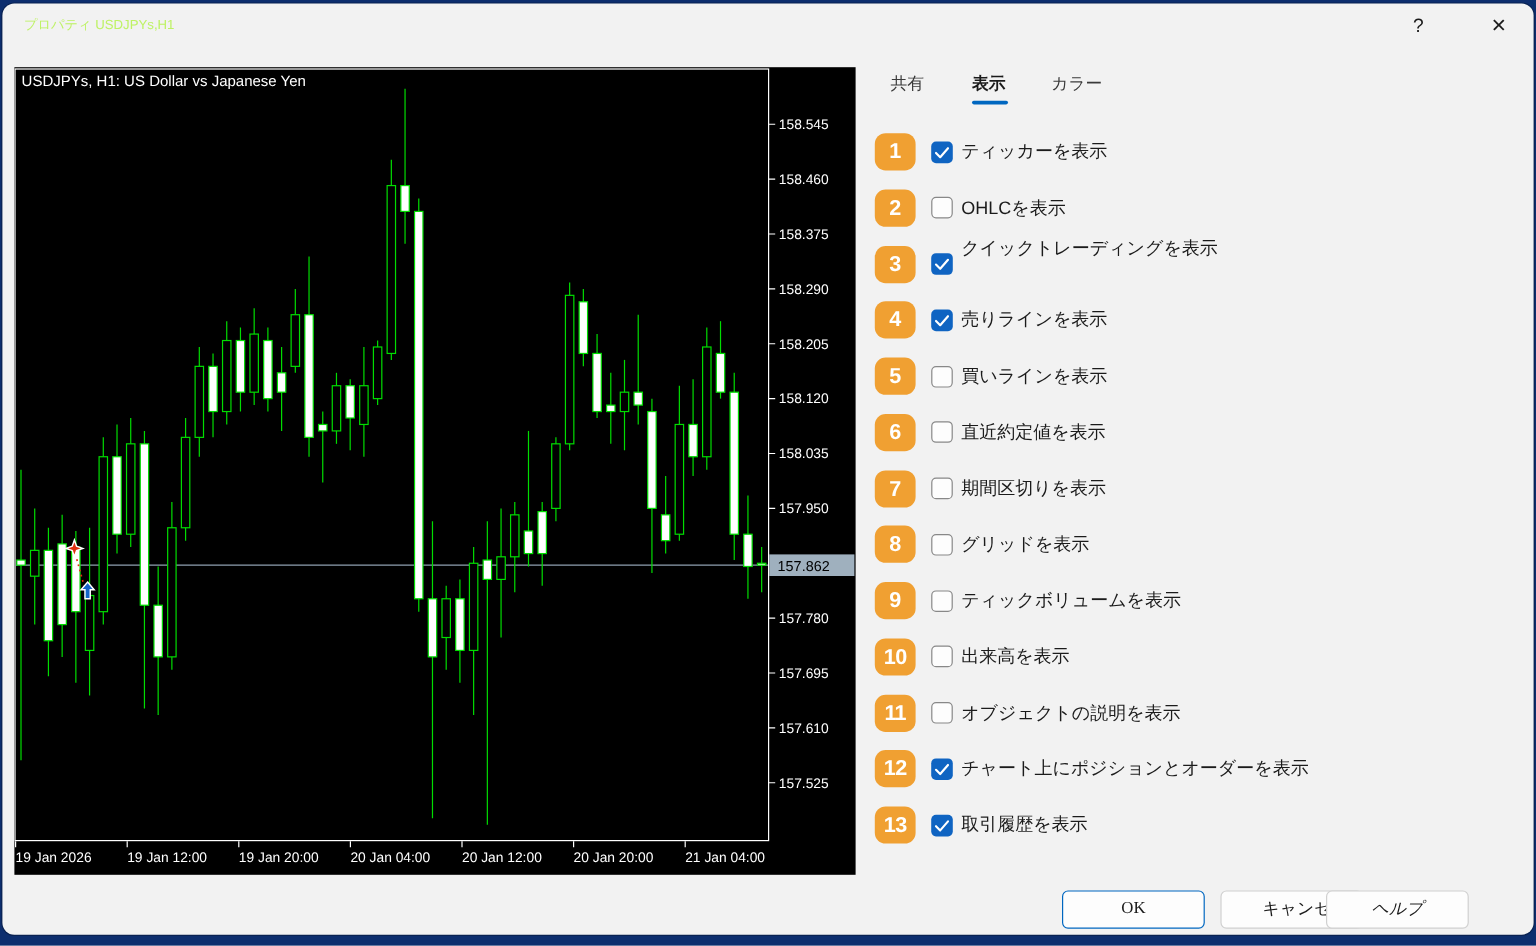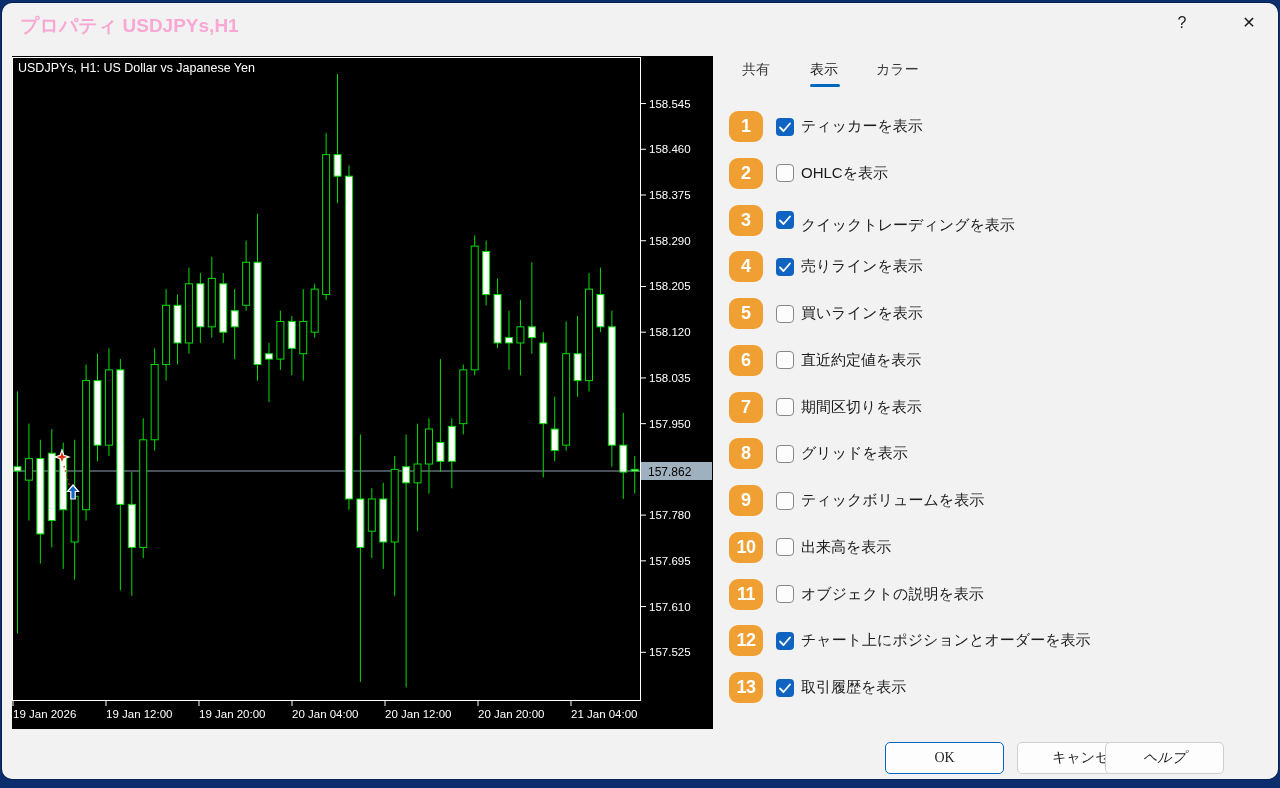--- a/index.html
+++ b/index.html
@@ -7,37 +7,37 @@
     width:1280px;height:788px;position:relative;overflow:hidden;
     background:#0d2e6e;
     font-family:"Liberation Sans","DejaVu Sans",sans-serif;
     -webkit-font-smoothing:antialiased;
   }
   .dialog{
     position:absolute;left:2px;top:3px;width:1276px;height:776px;
     background:#f2f2f2;border-radius:10px;box-shadow:0 0 0 1px rgba(0,0,0,.25);
   }
   .titlebar-title{
-    position:absolute;left:20px;top:13px;font-size:19px;color:#f9a8d4;font-weight:bold;
+    position:absolute;left:20px;top:13px;font-size:11px;color:#bef264;
   }
   .win-btn{
     position:absolute;top:10px;width:28px;height:26px;text-align:center;line-height:26px;
     font-size:16px;color:#1b1b1b;cursor:default;border-radius:5px;
   }
   .win-help{left:1168px;}
   .win-close{left:1235px;}
   
   .chart-panel{
     position:absolute;left:12px;top:56px;width:701px;height:673px;background:#000;
   }
   
   .tab{
     position:absolute;top:61px;font-size:14px;color:#3a3a3a;height:24px;cursor:default;
   }
-  .tab.active{color:#1a1a1a;}
+  .tab.active{color:#1a1a1a;font-weight:bold;}
   .tab-underline{
     position:absolute;top:84px;height:3px;border-radius:2px;background:#0067c0;
   }
   
   .badge{
     position:absolute;left:729px;width:34px;height:31px;border-radius:9px;
     background:#f0a032;color:#fff;font-weight:bold;text-align:center;
     display:flex;align-items:center;justify-content:center;
   }
   .badge span{font-size:18px;}
@@ -251,21 +251,21 @@
     <div class="cbx off" style="top: 164.25px;"></div>
     <div class="opt-label" style="top: 163.75px;">OHLCを表示</div>
     <div class="badge" style="top: 204.5px;">
       <span>3</span>
     </div>
     <div class="cbx on" style="top: 211px;">
       <svg width="18" height="18" viewBox="0 0 18 18">
         <polyline points="4,9.5 7.5,13 14,5.5" fill="none" stroke="#ffffff" stroke-width="1.8" stroke-linecap="round" stroke-linejoin="round"></polyline>
       </svg>
     </div>
-    <div class="opt-label" style="top: 216px;">クイックトレーディングを表示</div>
+    <div class="opt-label" style="top: 198px;">クイックトレーディングを表示</div>
     <div class="badge" style="top: 251.25px;">
       <span>4</span>
     </div>
     <div class="cbx on" style="top: 257.75px;">
       <svg width="18" height="18" viewBox="0 0 18 18">
         <polyline points="4,9.5 7.5,13 14,5.5" fill="none" stroke="#ffffff" stroke-width="1.8" stroke-linecap="round" stroke-linejoin="round"></polyline>
       </svg>
     </div>
     <div class="opt-label" style="top: 257.25px;">売りラインを表示</div>
     <div class="badge" style="top: 298px;">

